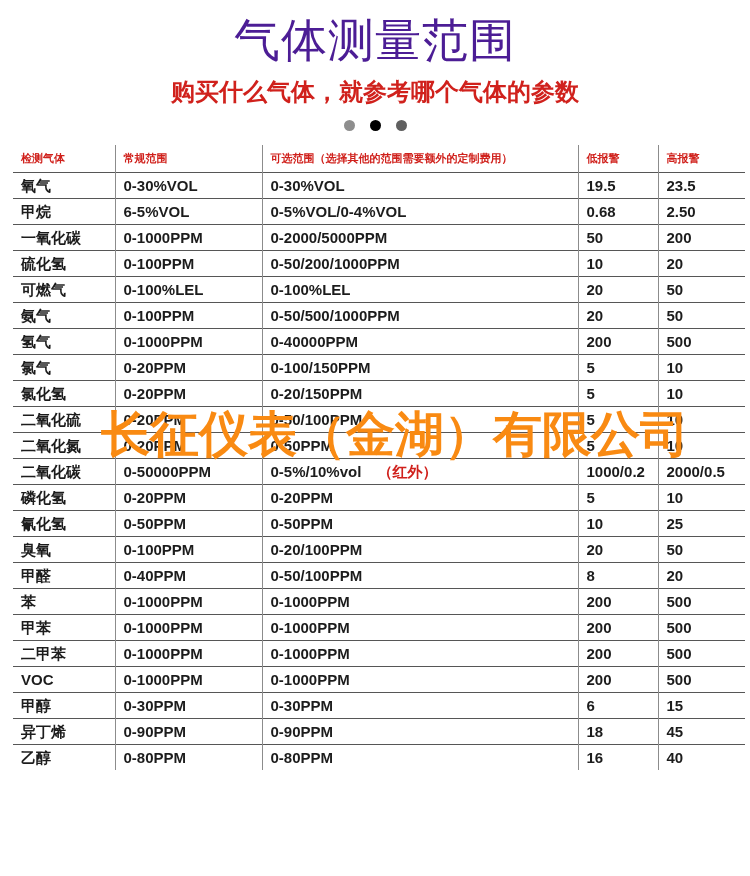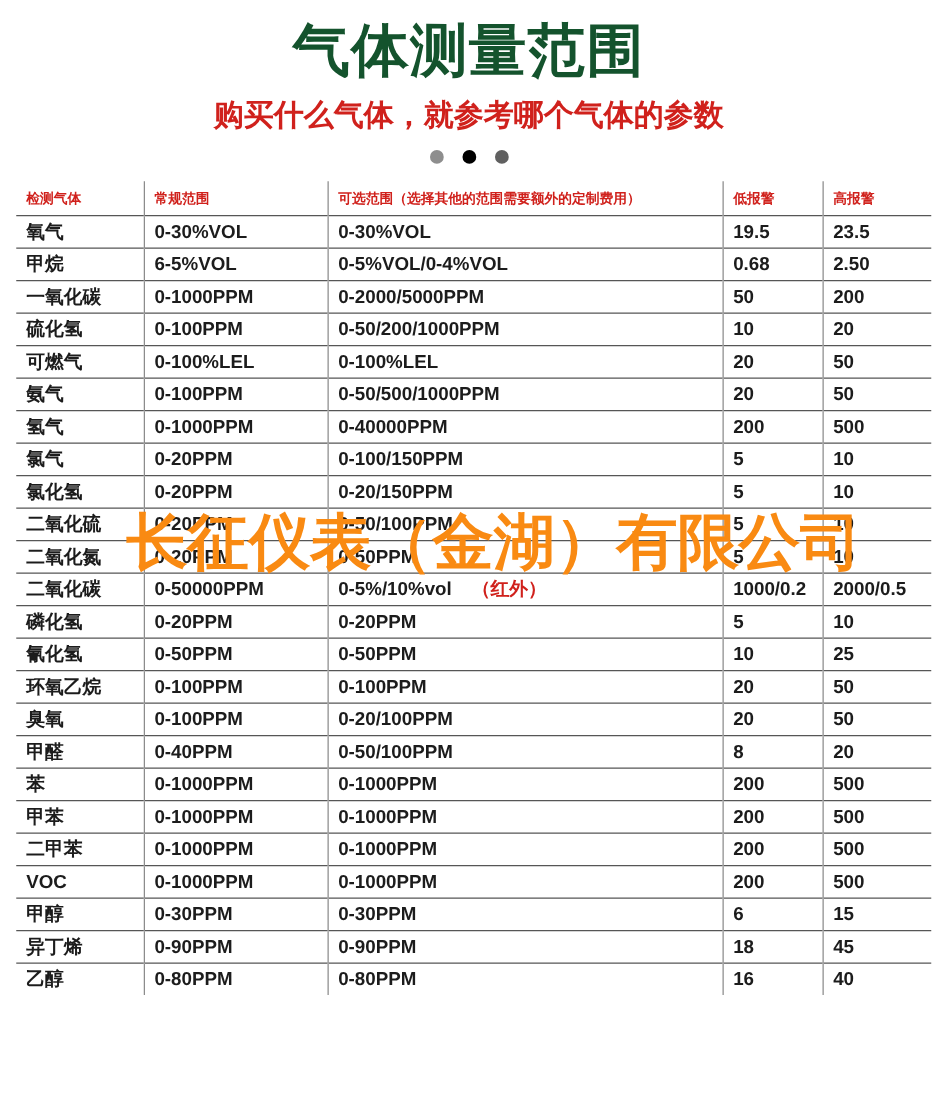--- a/index.html
+++ b/index.html
@@ -4,21 +4,21 @@
 <style>
   * { margin:0; padding:0; box-sizing:border-box; }
   html,body { background:#fff; }
   body {
     width:750px; height:876px;
     font-family:"Liberation Sans","DejaVu Sans",sans-serif;
   }
   .page { position:relative; width:750px; height:876px; overflow:hidden; background:#fff; }
   .title {
     padding-top:10px; text-align:center;
-    font-size:46px; font-weight:bold; color:#14532d; letter-spacing:1px;
+    font-size:46px; font-weight:normal; color:#4c1d95; letter-spacing:1px;
   }
   .subtitle {
     margin-top:4px; text-align:center;
     font-size:24px; font-weight:bold; color:var(--accent,#d0211c);
   }
   .dots { margin-top:12px; display:flex; justify-content:center; align-items:center; gap:15px; }
   .dot { width:11px; height:11px; border-radius:50%; display:inline-block; background:#888; }
   table.gas-table {
     margin:14px 0 0 13px;
     border-collapse:collapse; table-layout:fixed; width:732px;
@@ -164,27 +164,20 @@
           <td class="bl">10</td>
         </tr>
         <tr>
           <td>氰化氢</td>
           <td class="bl">0-50PPM</td>
           <td class="bl">0-50PPM</td>
           <td class="bl">10</td>
           <td class="bl">25</td>
         </tr>
         <tr>
-          <td>环氧乙烷</td>
-          <td class="bl">0-100PPM</td>
-          <td class="bl">0-100PPM</td>
-          <td class="bl">20</td>
-          <td class="bl">50</td>
-        </tr>
-        <tr>
           <td>臭氧</td>
           <td class="bl">0-100PPM</td>
           <td class="bl">0-20/100PPM</td>
           <td class="bl">20</td>
           <td class="bl">50</td>
         </tr>
         <tr>
           <td>甲醛</td>
           <td class="bl">0-40PPM</td>
           <td class="bl">0-50/100PPM</td>

